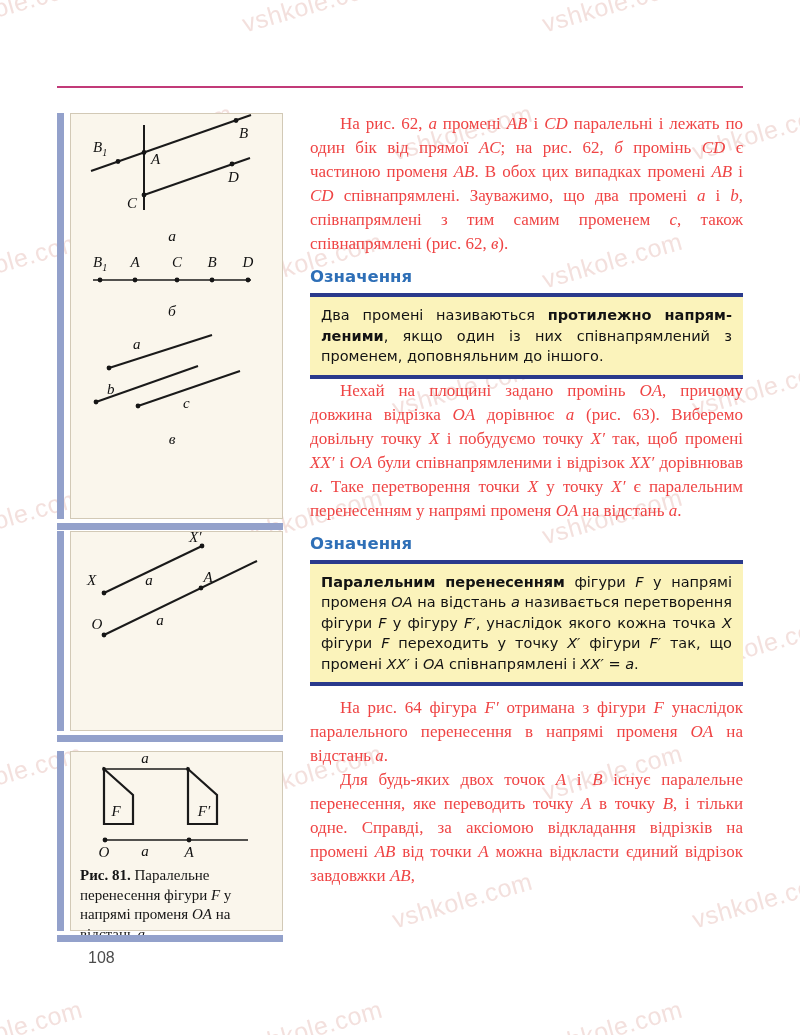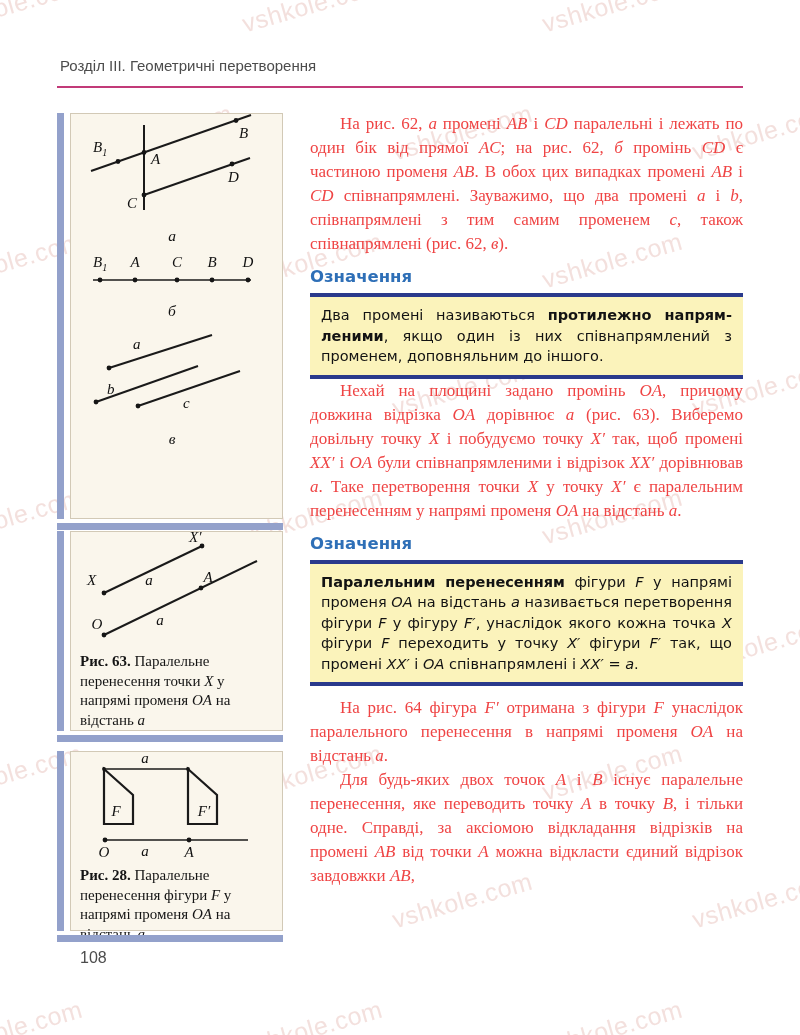--- a/index.html
+++ b/index.html
@@ -41,21 +41,21 @@
   .mt { margin-top:10px; }
   .def-heading { margin:11px 0 7px; font-family:"DejaVu Sans", sans-serif;
                  font-weight:700; font-size:16.5px; color:#2e6fb7; }
   .def-box { background:#fbf3bb; border-top:4px solid #2a3a8c; border-bottom:4px solid #2a3a8c;
              padding:8px 11px; font-family:"DejaVu Sans", sans-serif; font-size:14.5px;
              line-height:20.5px; color:#131313; text-align:justify; }
   .run-b { font-weight:700; }
   .run-i { font-style:italic; }
   sub { font-size:.65em; }
 
-  .page-number { position:absolute; left:80px; top:949px; z-index:1;
+  .page-number { position:absolute; left:88px; top:949px; z-index:1;
                  font-family:"Liberation Sans", sans-serif; font-size:16px; color:#4c4c4c; }
 </style>
 </head>
 <body>
 
 <div class="page">
 
   <div class="wm-layer">
       <span class="wm" style="color: rgb(234, 199, 194); left: -60px; top: -10px;">vshkole.com</span>
       <span class="wm" style="color: rgb(234, 199, 194); left: 240px; top: -10px;">vshkole.com</span>
@@ -79,21 +79,20 @@
       <span class="wm" style="color: rgb(234, 199, 194); left: 240px; top: 758px;">vshkole.com</span>
       <span class="wm" style="color: rgb(234, 199, 194); left: 540px; top: 758px;">vshkole.com</span>
       <span class="wm" style="color: rgb(234, 199, 194); left: 90px; top: 886px;">vshkole.com</span>
       <span class="wm" style="color: rgb(234, 199, 194); left: 390px; top: 886px;">vshkole.com</span>
       <span class="wm" style="color: rgb(234, 199, 194); left: 690px; top: 886px;">vshkole.com</span>
       <span class="wm" style="color: rgb(234, 199, 194); left: -60px; top: 1014px;">vshkole.com</span>
       <span class="wm" style="color: rgb(234, 199, 194); left: 240px; top: 1014px;">vshkole.com</span>
       <span class="wm" style="color: rgb(234, 199, 194); left: 540px; top: 1014px;">vshkole.com</span>
     </div>
 
-  <div class="chapter-title">Розділ III. Геометричні перетворення</div>
   <div class="chapter-rule"></div>
 
   <div class="figblock" style="top:113px;height:417px">
     <div class="accent-v" style="height:406px"></div>
     <div class="figbox" style="height:406px">
       <svg class="fig" width="211" height="334" viewBox="0 0 211 334">
         <g class="stroke">
           <line x1="20" y1="57" x2="180" y2="1"></line>
           <line x1="73" y1="11" x2="73" y2="96"></line>
           <line x1="73" y1="81" x2="179" y2="44"></line>
@@ -162,21 +161,20 @@
           <circle class="dot" cx="33" cy="103" r="2.4"></circle>
           <circle class="dot" cx="130" cy="56" r="2.4"></circle>
         </g>
         <text class="figlabel" x="118" y="10">X′</text>
         <text class="figlabel" x="16" y="53">X</text>
         <text class="figlabel" x="78" y="53" text-anchor="middle">a</text>
         <text class="figlabel" x="26" y="97" text-anchor="middle">O</text>
         <text class="figlabel" x="137" y="50" text-anchor="middle">A</text>
         <text class="figlabel" x="89" y="93" text-anchor="middle">a</text>
       </svg>
-      <div class="figcaption"><span class="run-b">Рис. 63.</span> Паралельне перенесення точки <span class="run-i">X</span> у напрямі променя <span class="run-i">OA</span> на відстань <span class="run-i">a</span></div>
     </div>
     <div class="accent-h" style="top:204px"></div>
   </div>
 
   <div class="figblock" style="top:751px;height:191px">
     <div class="accent-v" style="height:180px"></div>
     <div class="figbox" style="height:180px">
       <svg class="fig" width="211" height="112" viewBox="0 0 211 112">
         <g class="stroke thin">
           <line x1="33" y1="17" x2="117" y2="17"></line>
@@ -192,21 +190,21 @@
           <circle class="dot" cx="34" cy="88" r="2.4"></circle>
           <circle class="dot" cx="118" cy="88" r="2.4"></circle>
         </g>
         <text class="figlabel" x="74" y="11" text-anchor="middle">a</text>
         <text class="figlabel" x="45" y="64" text-anchor="middle">F</text>
         <text class="figlabel" x="133" y="64" text-anchor="middle">F′</text>
         <text class="figlabel" x="33" y="105" text-anchor="middle">O</text>
         <text class="figlabel" x="74" y="104" text-anchor="middle">a</text>
         <text class="figlabel" x="118" y="105" text-anchor="middle">A</text>
       </svg>
-      <div class="figcaption"><span class="run-b">Рис. 28.</span> Паралельне перенесення фігури <span class="run-i">F</span> у напрямі променя <span class="run-i">OA</span> на відстань <span class="run-i">a</span></div>
+      <div class="figcaption"><span class="run-b">Рис. 81.</span> Паралельне перенесення фігури <span class="run-i">F</span> у напрямі променя <span class="run-i">OA</span> на відстань <span class="run-i">a</span></div>
     </div>
     <div class="accent-h" style="top:184px"></div>
   </div>
 
   <main class="textcol">
     <p class="body-p">На рис. 62, <span class="run-i">а</span> промені <span class="run-i">AB</span> і <span class="run-i">CD</span> паралельні і лежать по один бік від прямої <span class="run-i">AC</span>; на рис. 62, <span class="run-i">б</span> промінь <span class="run-i">CD</span> є частиною променя <span class="run-i">AB</span>. В обох цих випадках промені <span class="run-i">AB</span> і <span class="run-i">CD</span> співнапрямлені. Зауважимо, що два промені <span class="run-i">a</span> і <span class="run-i">b</span>, співнапрямлені з тим самим променем <span class="run-i">c</span>, також співнапрямлені (рис. 62, <span class="run-i">в</span>).</p>
     <div class="def-heading">Означення</div>
     <div class="def-box">Два промені називаються <span class="run-b">протилежно напрям­леними</span>, якщо один із них співнапрямлений з променем, доповняльним до іншого.</div>
     <p class="body-p">Нехай на площині задано промінь <span class="run-i">OA</span>, причому довжина відрізка <span class="run-i">OA</span> дорівнює <span class="run-i">a</span> (рис. 63). Виберемо довільну точку <span class="run-i">X</span> і побудуємо точку <span class="run-i">X′</span> так, щоб промені <span class="run-i">XX′</span> і <span class="run-i">OA</span> були співнапрямленими і відрізок <span class="run-i">XX′</span> дорівнював <span class="run-i">a</span>. Таке перетворення точки <span class="run-i">X</span> у точку <span class="run-i">X′</span> є паралельним перенесенням у напрямі променя <span class="run-i">OA</span> на відстань <span class="run-i">a</span>.</p>
     <div class="def-heading">Означення</div>

